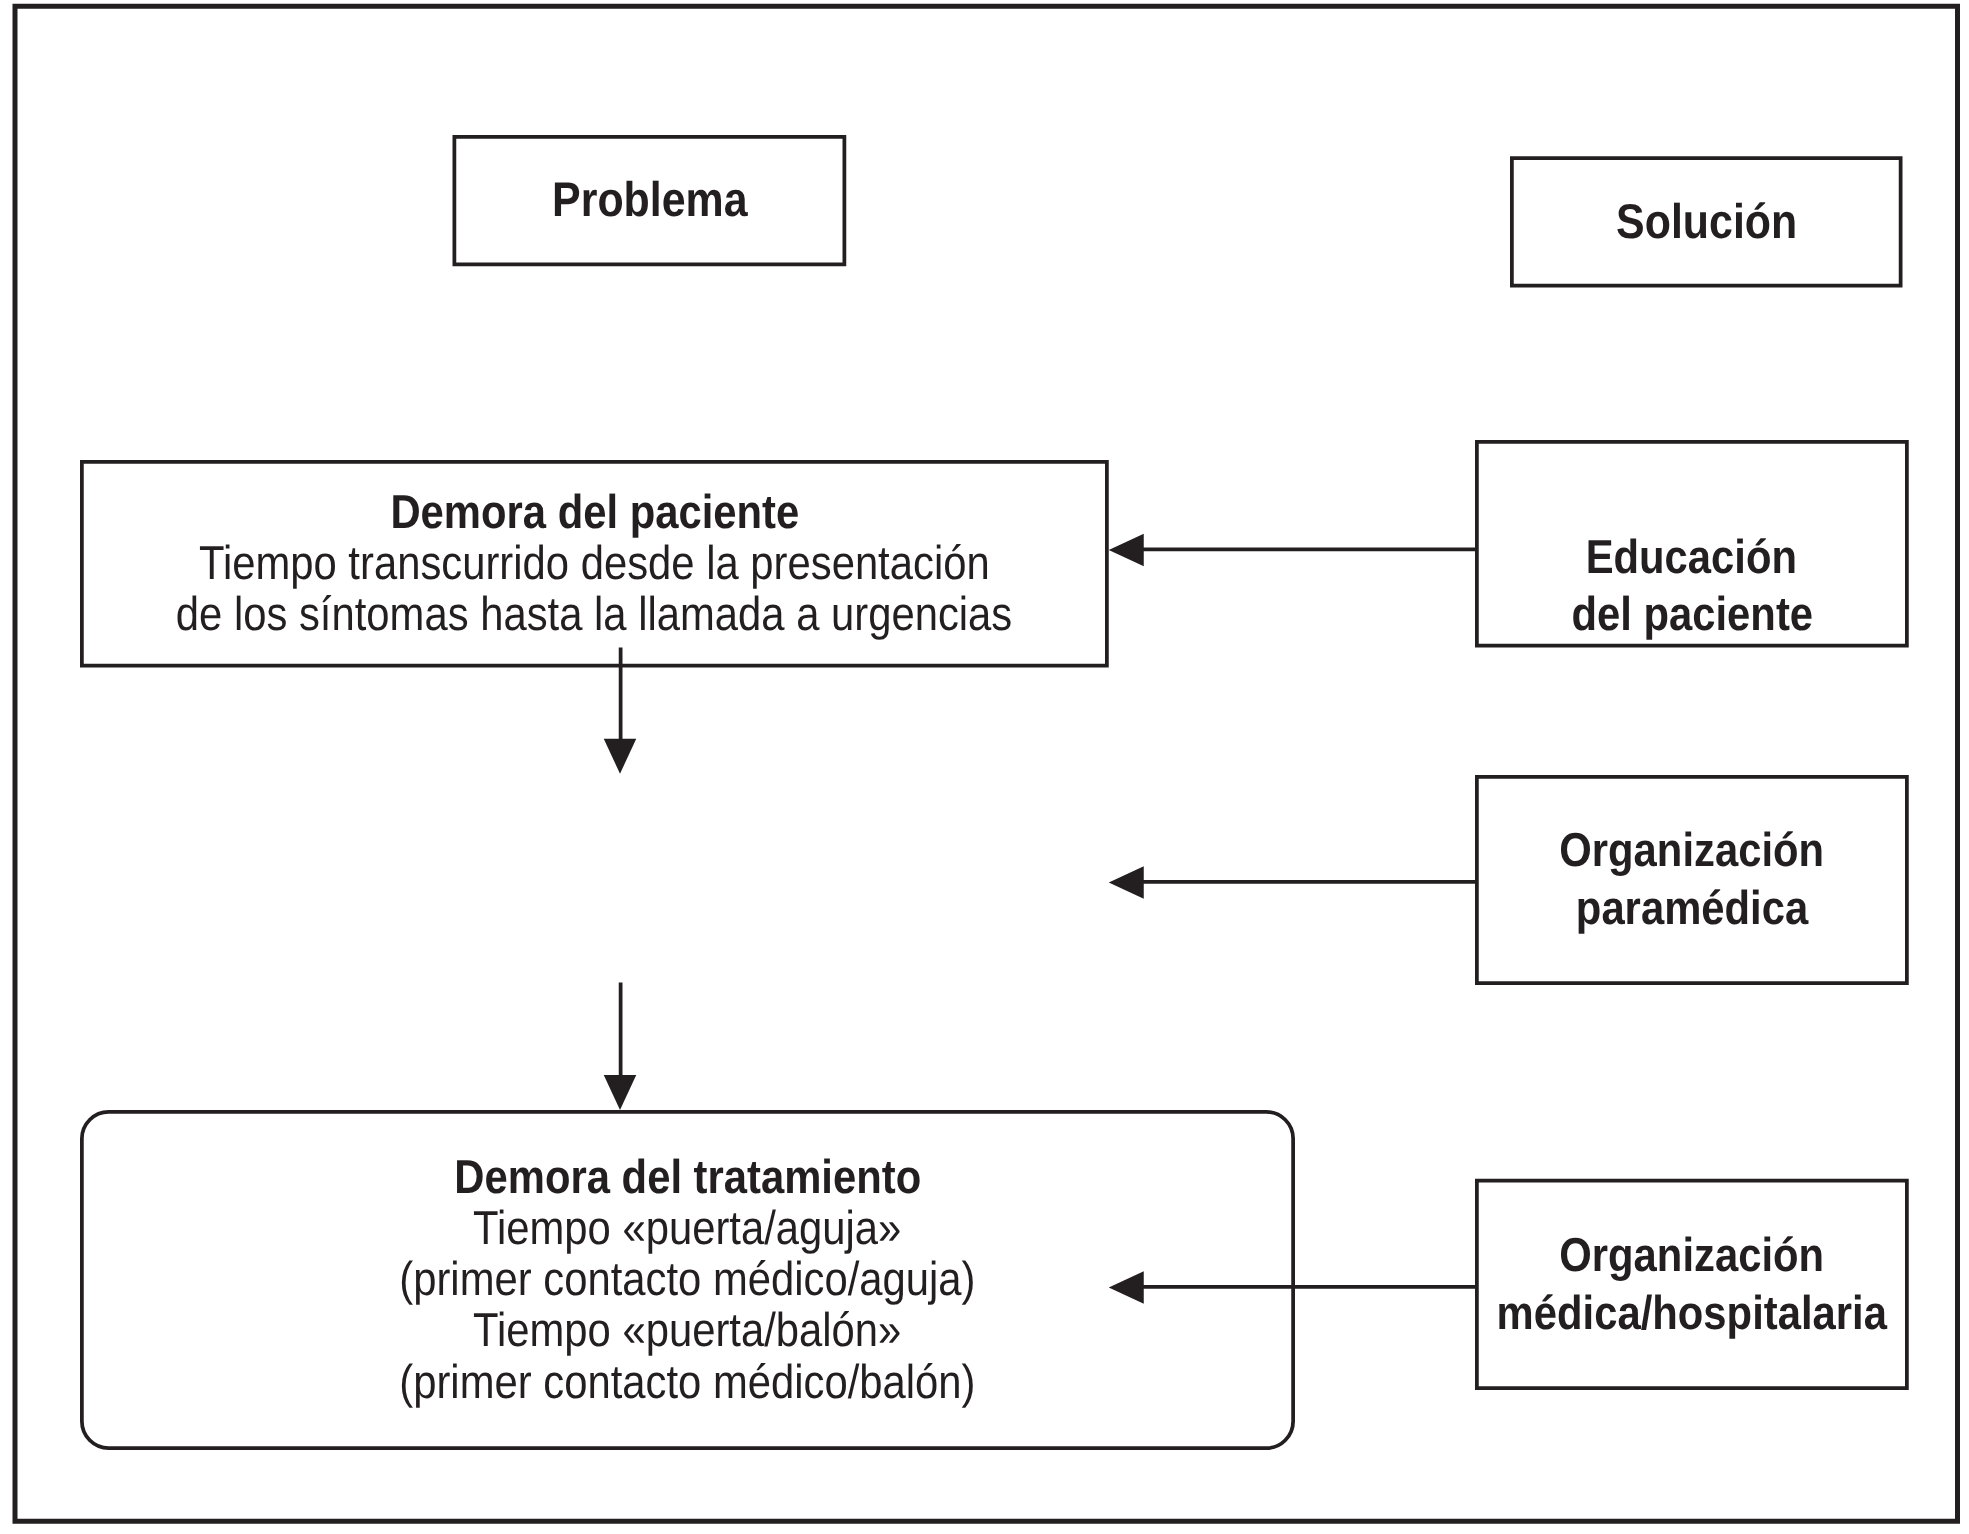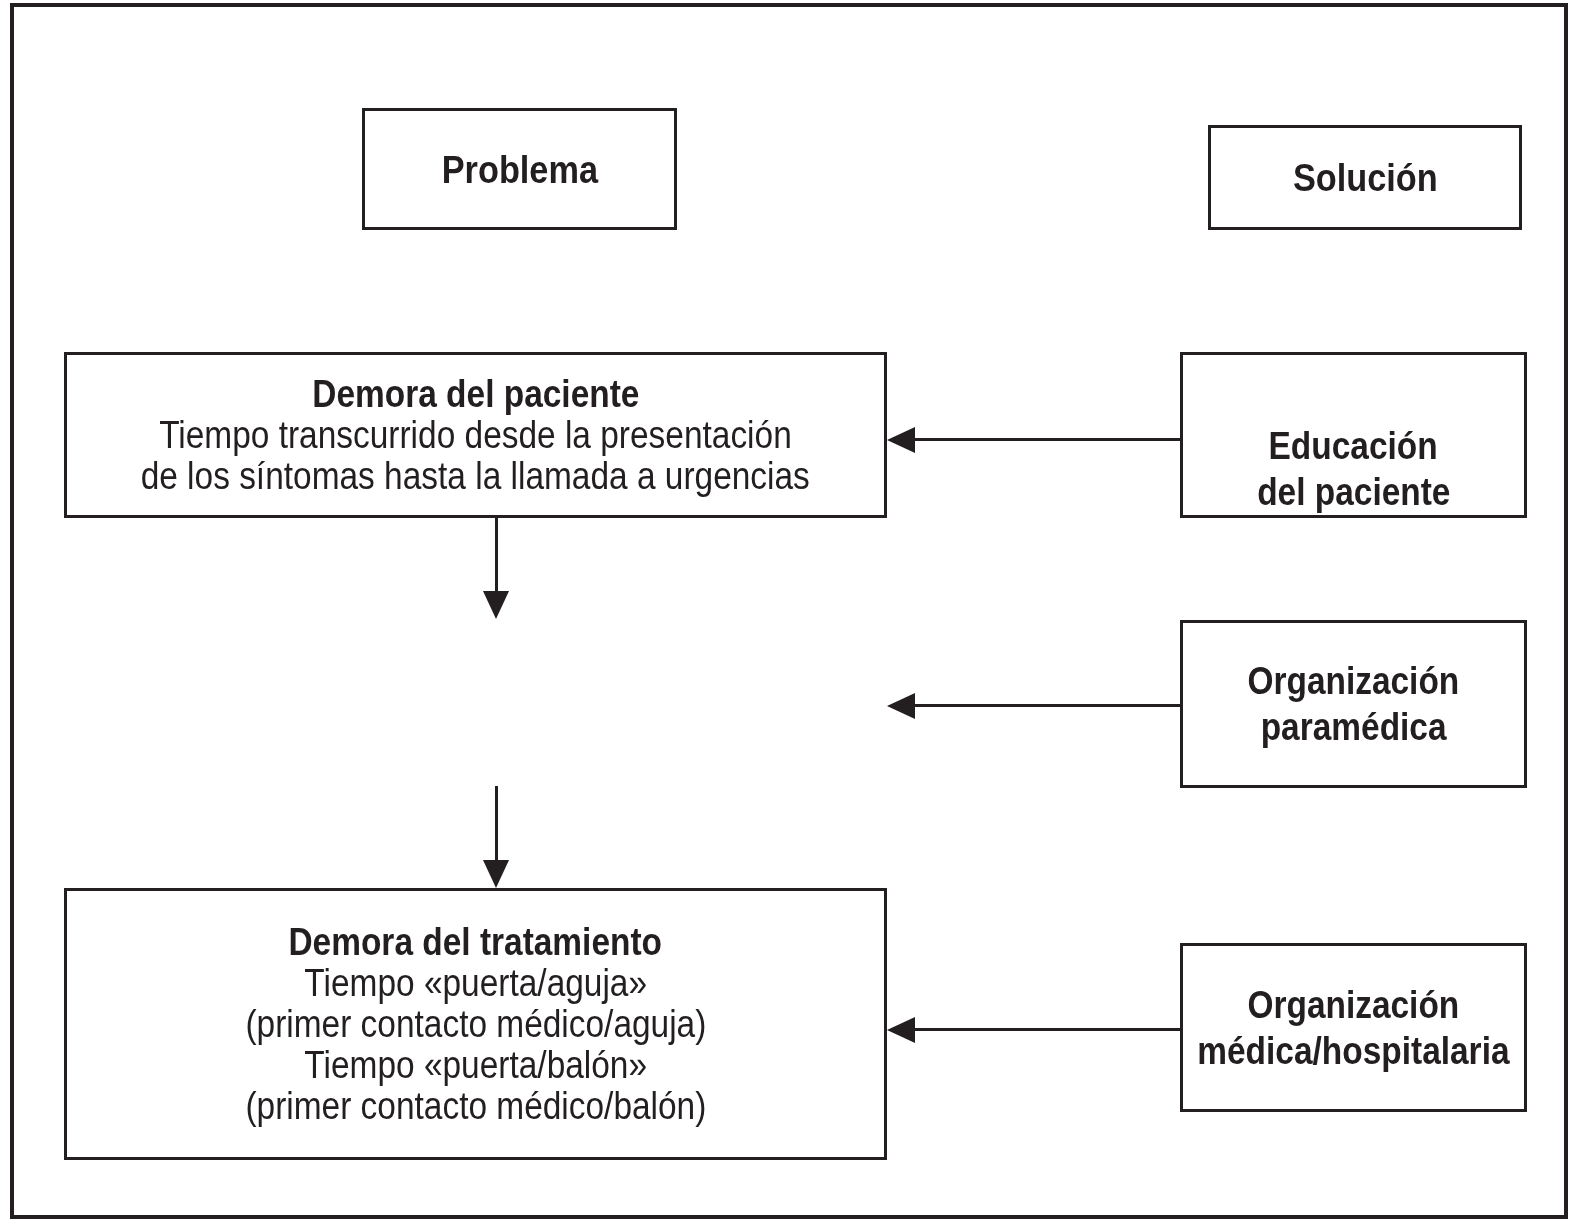--- a/index.html
+++ b/index.html
@@ -20,25 +20,25 @@
     justify-content:center; align-items:center; text-align:center;
   }
   .txt {
     font-size:38px; line-height:41px; white-space:nowrap;
     transform:scaleX(0.88); transform-origin:50% 50%;
   }
   .bold { font-weight:bold; }
   .sol .txt { line-height:46px; }
   .hdr .txt { font-size:39px; }
   
-  #hdr-problem  { left:362px;  top:108px; width:315px; height:122px; }
+  #hdr-problem  { left:362px;  top:108px; width:315px; height:105px; }
   #hdr-solution { left:1208px; top:125px; width:314px; height:105px; }
-  #p1 { left:64px; top:352px; width:823px; height:166px; }
+  #p1 { left:64px; top:368px; width:823px; height:166px; }
   #p2 { left:64px; top:619px; width:823px; height:167px; }
-  #p3 { left:64px; top:888px; width:823px; height:272px; }
+  #p3 { left:64px; top:888px; width:972px; height:272px;border-radius:23px; }
   #s1 { left:1180px; top:352px; width:347px; height:166px;justify-content:flex-end; }
   #s2 { left:1180px; top:620px; width:347px; height:168px; }
   #s3 { left:1180px; top:943px; width:347px; height:169px; }
   
   .hline { position:absolute; height:3px; background:var(--ink); }
   .vline { position:absolute; width:3px;  background:var(--ink); }
   .head-left {
     position:absolute; width:0; height:0;
     border:solid transparent; border-width:13px 28px 13px 0;
     border-right-color:var(--ink);

